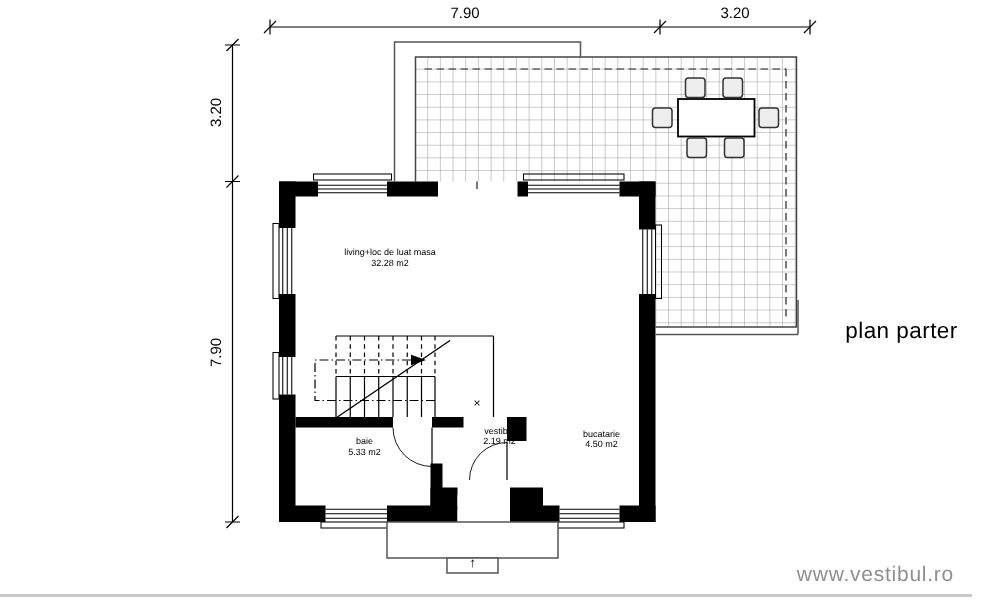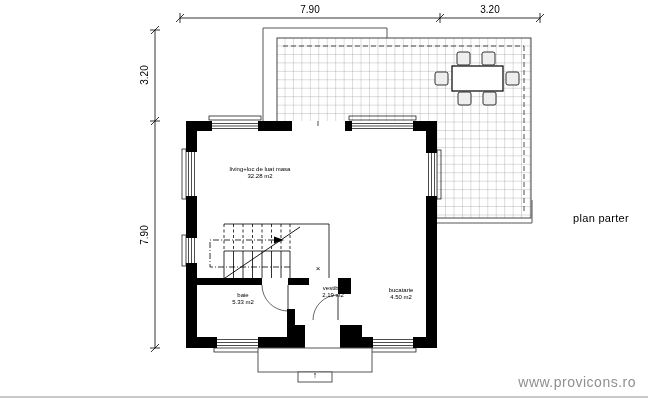--- a/index.html
+++ b/index.html
@@ -6,21 +6,21 @@
   #canvas{
     position:relative;width:648px;height:400px;background:#ffffff;overflow:hidden;
     font-family:"Liberation Sans", sans-serif;color:#000;
   }
   #plan-svg{position:absolute;left:0;top:0;}
   .lbl{position:absolute;text-align:center;line-height:1.15;color:#000;}
   .room-lbl{font-size:6px;letter-spacing:0;}
   .room-lbl .nm,.room-lbl .ar{display:block;}
   .dim-lbl{font-size:10px;}
   .dim-lbl-v{font-size:10px;transform:rotate(-90deg);}
-  .title-lbl{font-size:11px;letter-spacing:0.3px;}
+  .title-lbl{font-size:15px;letter-spacing:0.3px;}
   .cross-lbl{font-size:8px;}
   .arrow-lbl{font-size:9px;}
   .watermark{
     position:absolute;right:12px;bottom:10px;font-size:14px;color:#8f8f8f;letter-spacing:0.5px;
   }
   .bottom-rule{position:absolute;left:0;right:0;bottom:2px;height:2px;background:#c9c9c9;}
 </style>
 </head>
 <body>
 
@@ -174,16 +174,16 @@
   <div class="lbl room-lbl" style="left:371px;top:287px;width:60px;">
     <span class="nm">bucatarie</span>
     <span class="ar">4.50 m2</span>
   </div>
 
   <div class="lbl cross-lbl" style="left:312px;top:264px;width:12px;">×</div>
   <div class="lbl arrow-lbl" style="left:309px;top:370px;width:12px;">↑</div>
 
   <div class="lbl title-lbl" style="left:556px;top:212px;width:90px;">plan parter</div>
 
-  <div class="watermark">www.provicons.ro</div>
+  <div class="watermark">www.vestibul.ro</div>
   <div class="bottom-rule"></div>
 
 </div>
 
 </body></html>

